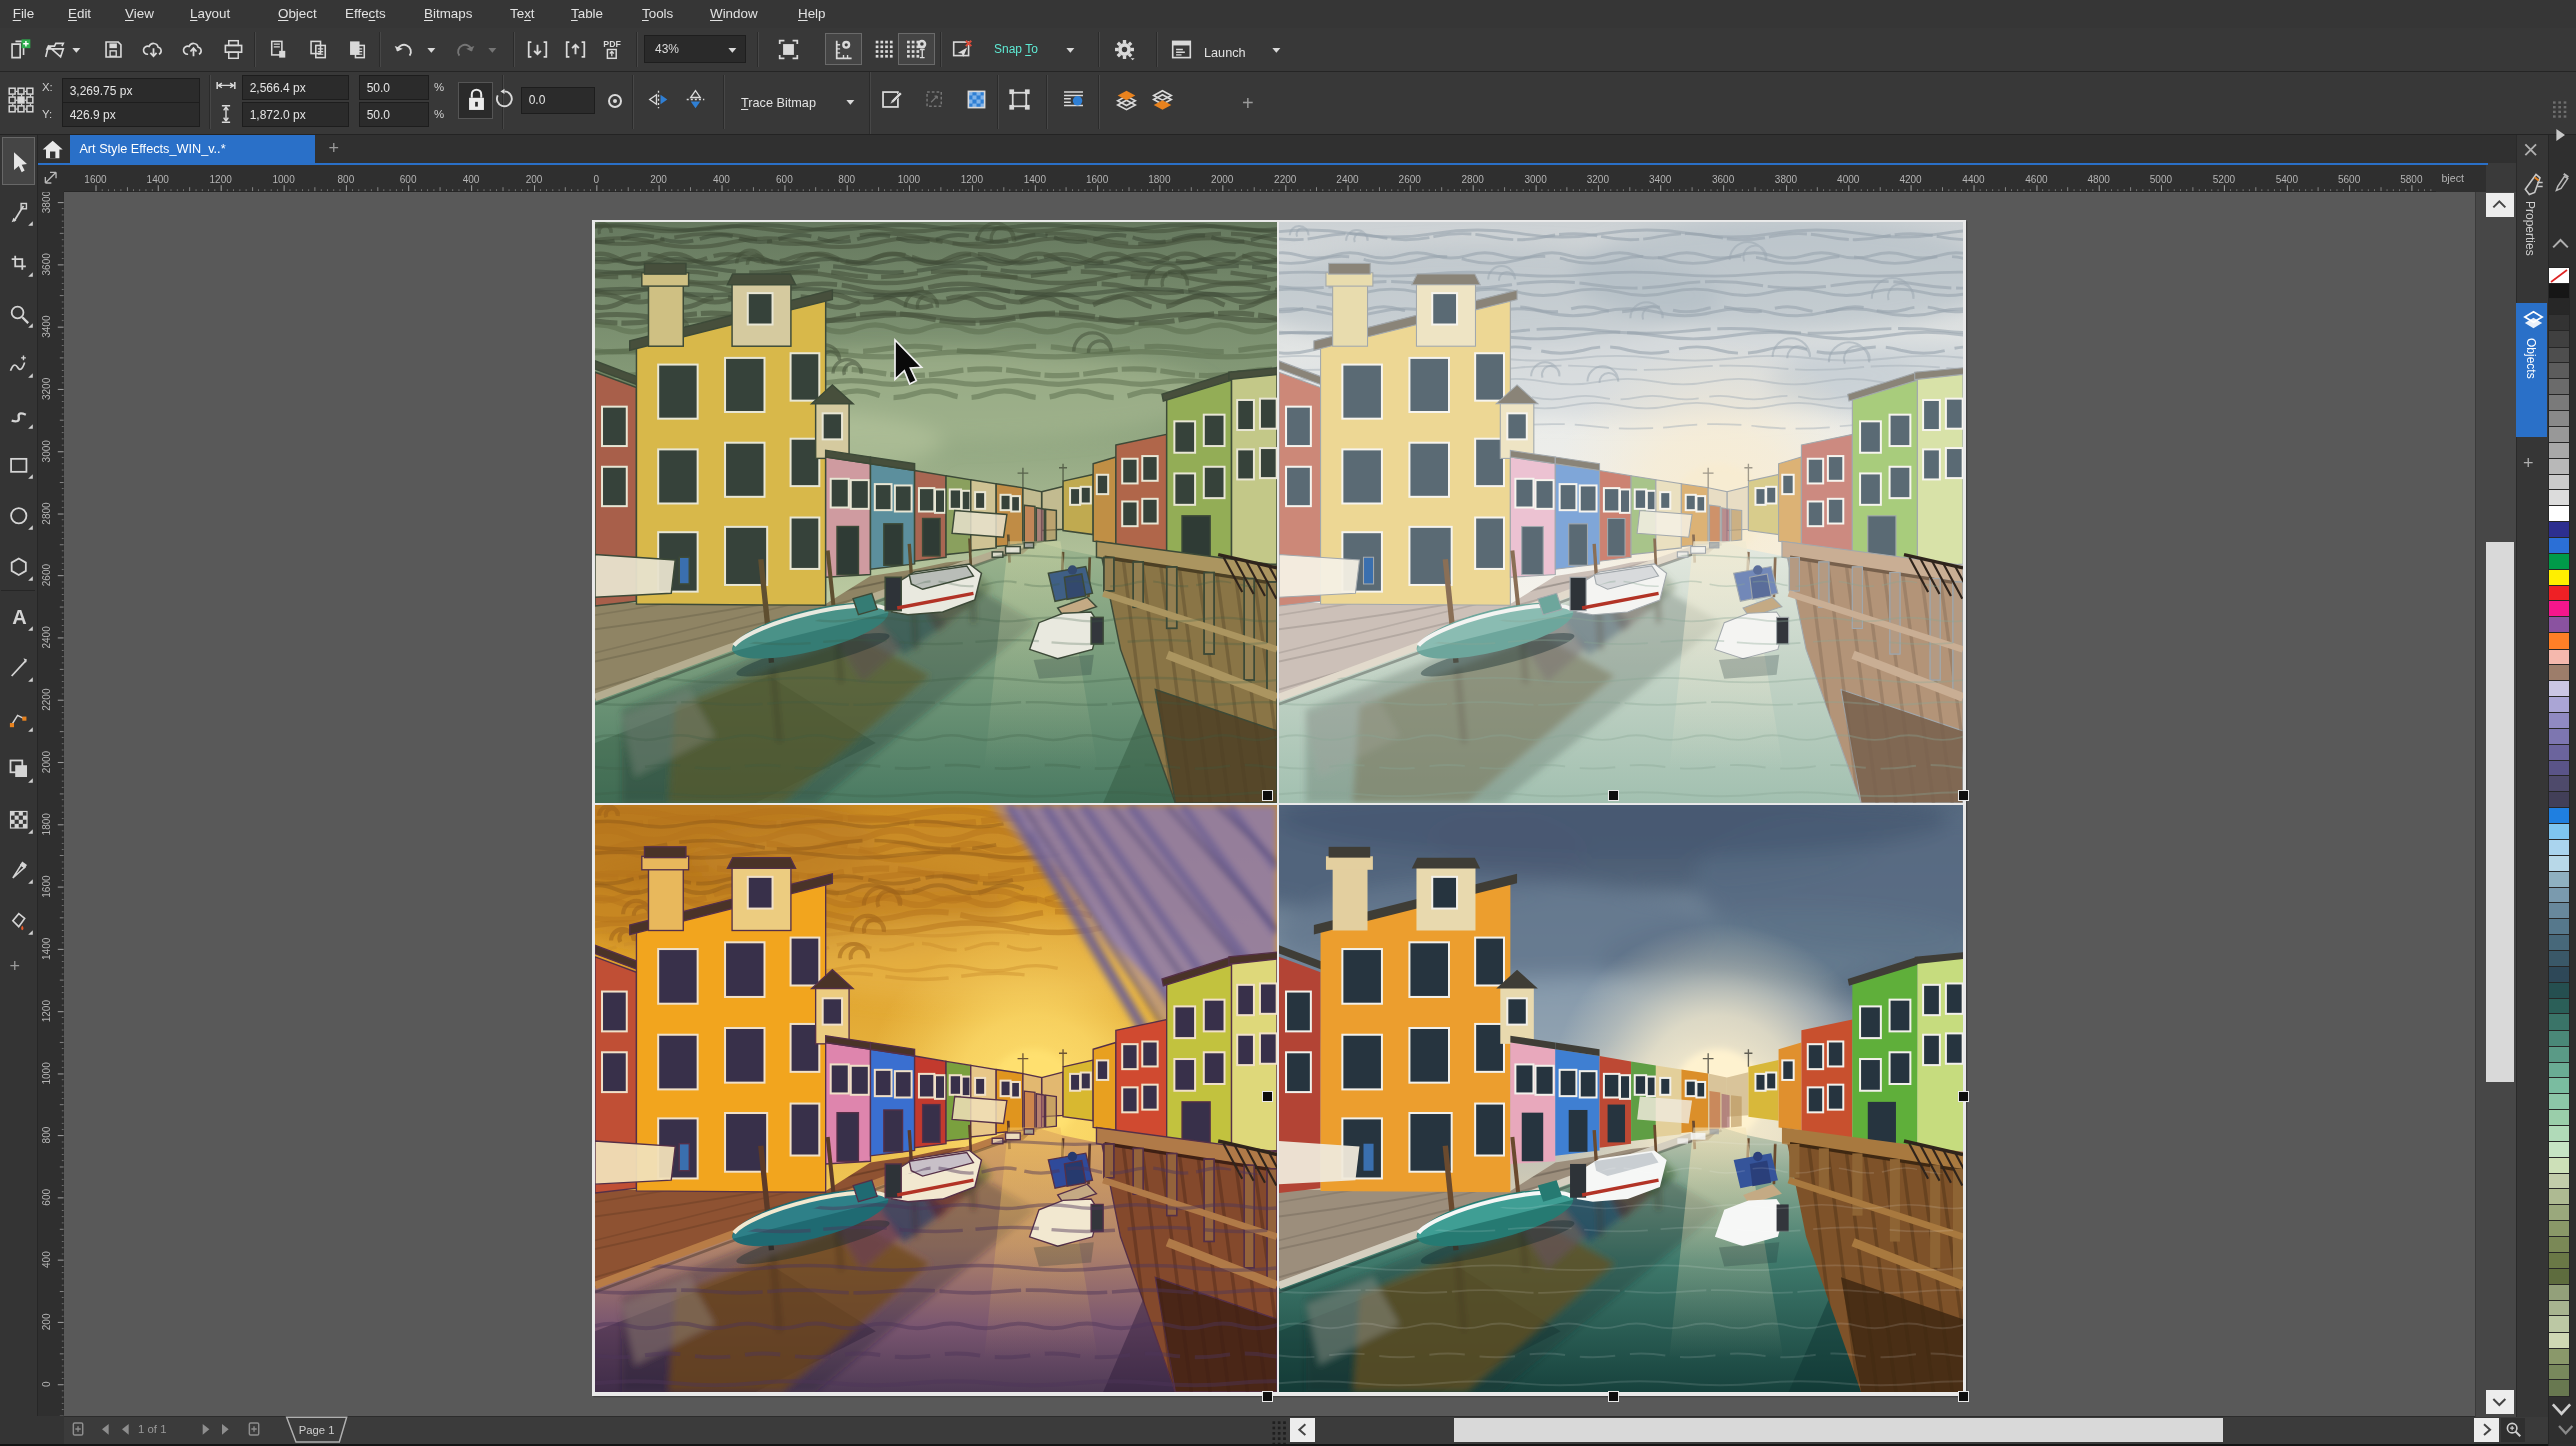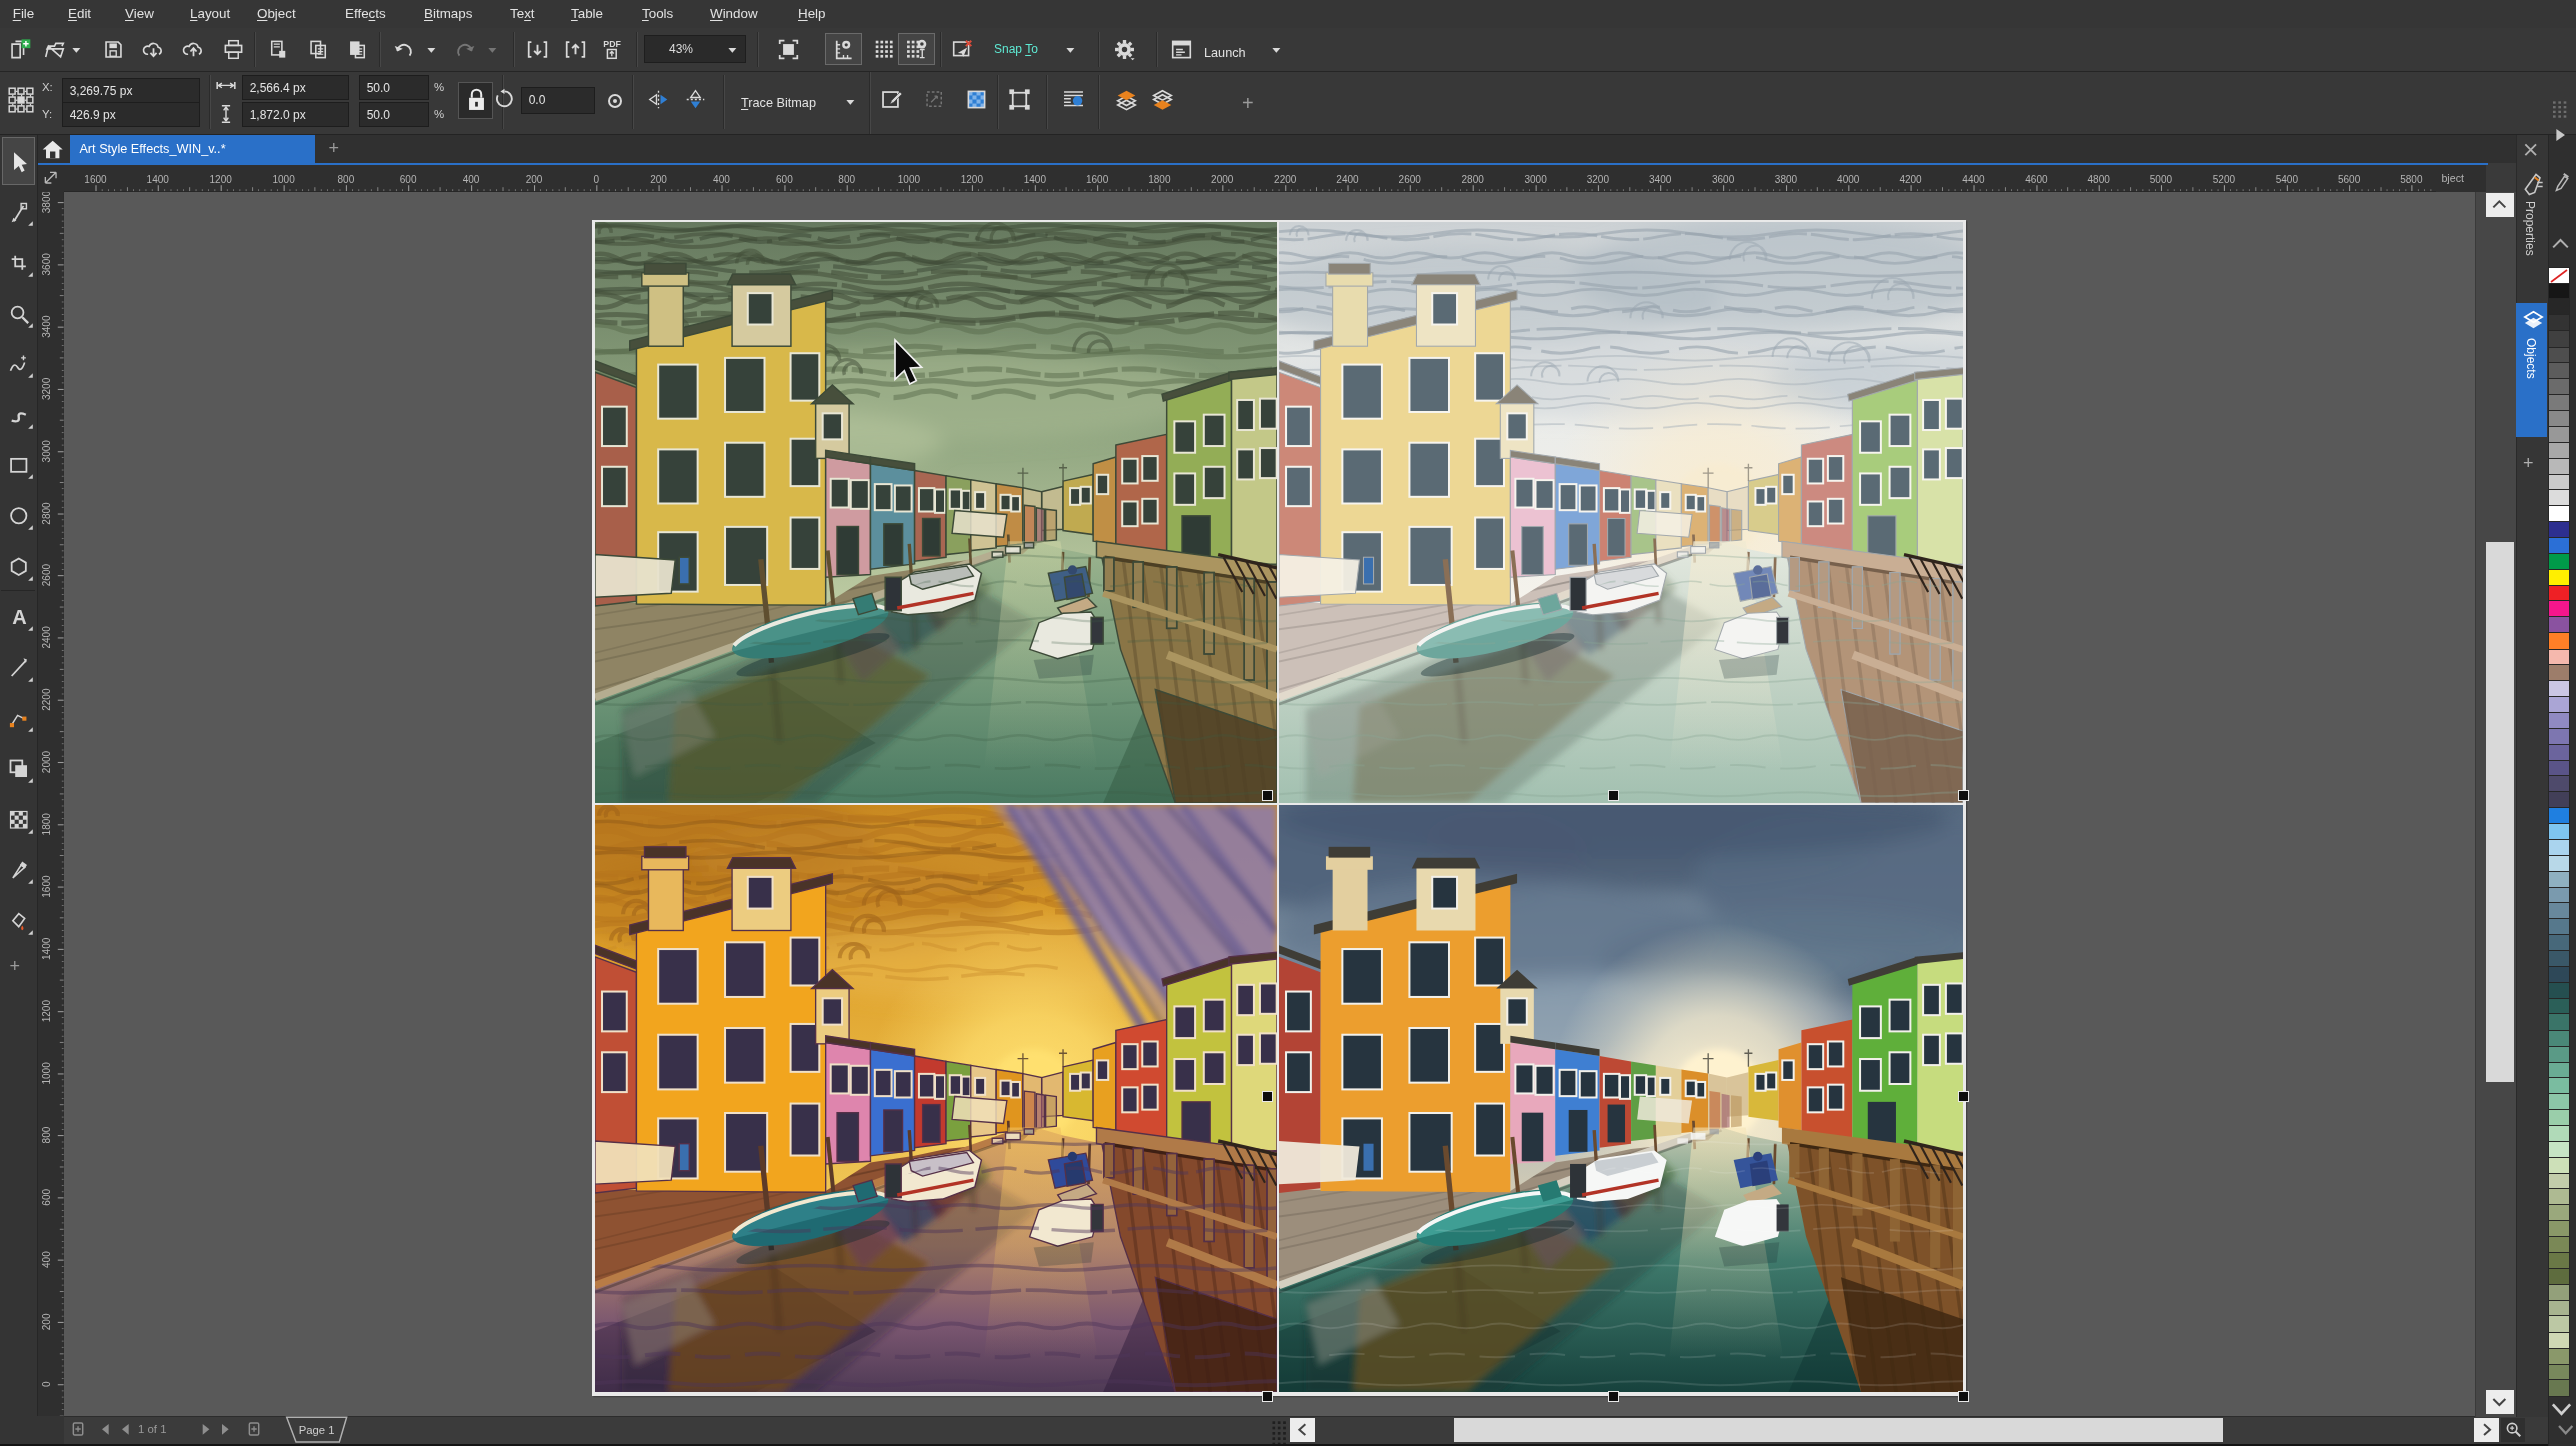--- a/index.html
+++ b/index.html
@@ -7,21 +7,21 @@
 .lbl{color:#cfcfcf;font-size:11.4px}
 .inp{background:#2b2b2b;border:0.7px solid #1d1d1d;color:#e4e4e4;font-size:12px;line-height:24px;padding-left:6.7px;box-sizing:border-box}
 u{text-decoration-thickness:0.7px;text-underline-offset:2px}
 </style></head><body>
 <div id="w">
 <div class="a" style="left:0;top:0;width:2576px;height:27.5px;background:#363636;border-bottom:0.7px solid #252525"></div>
 <div class="a" style="left:12.7px;top:0px;height:27.5px"><span class="mi"><u>F</u>ile</span></div>
 <div class="a" style="left:68px;top:0px;height:27.5px"><span class="mi"><u>E</u>dit</span></div>
 <div class="a" style="left:125px;top:0px;height:27.5px"><span class="mi"><u>V</u>iew</span></div>
 <div class="a" style="left:190px;top:0px;height:27.5px"><span class="mi"><u>L</u>ayout</span></div>
-<div class="a" style="left:257px;top:0px;height:27.5px"><span class="mi"><u>O</u>bject</span></div>
+<div class="a" style="left:278px;top:0px;height:27.5px"><span class="mi"><u>O</u>bject</span></div>
 <div class="a" style="left:345px;top:0px;height:27.5px"><span class="mi">Effe<u>c</u>ts</span></div>
 <div class="a" style="left:424px;top:0px;height:27.5px"><span class="mi"><u>B</u>itmaps</span></div>
 <div class="a" style="left:510px;top:0px;height:27.5px"><span class="mi">Te<u>x</u>t</span></div>
 <div class="a" style="left:571px;top:0px;height:27.5px"><span class="mi"><u>T</u>able</span></div>
 <div class="a" style="left:642px;top:0px;height:27.5px"><span class="mi"><u>T</u>ools</span></div>
 <div class="a" style="left:710px;top:0px;height:27.5px"><span class="mi"><u>W</u>indow</span></div>
 <div class="a" style="left:798px;top:0px;height:27.5px"><span class="mi"><u>H</u>elp</span></div>
 <div class="a" style="left:0;top:28px;width:2576px;height:43px;background:#383838;border-bottom:0.7px solid #252525"></div>
 <svg class="a" style="left:8px;top:38px" width="23" height="23" viewBox="0 0 34 34">
       <path d="M6 9 h12 v20 h-12 z" fill="none" stroke="#d9d9d9" stroke-width="2.4"></path>
@@ -96,21 +96,21 @@
 <svg class="a" style="left:564px;top:38px" width="23" height="23" viewBox="0 0 34 34">
       <path d="M8 6 h-4 v22 h4 M26 6 h4 v22 h-4" fill="none" stroke="#d9d9d9" stroke-width="2.6"></path>
       <path d="M17 24 V10 M12 15 L17 10 L22 15" fill="none" stroke="#d9d9d9" stroke-width="2.8"></path>
     </svg>
 <svg class="a" style="left:602px;top:38px" width="23" height="23" viewBox="0 0 34 34">
       <text x="2" y="13" font-family="Liberation Sans" font-size="13" font-weight="bold" fill="#d9d9d9">PDF</text>
       <rect x="8" y="17" width="13" height="13" fill="none" stroke="#d9d9d9" stroke-width="2.2"></rect>
       <path d="M14.5 27 v-7 M11.5 23 l3-3 l3 3" fill="none" stroke="#d9d9d9" stroke-width="2"></path>
     </svg>
 <div class="a" style="left:636px;top:32px;width:1.3px;height:35px;background:#2b2b2b;border-right:0.7px solid #474747"></div>
-<div class="a" style="left:644px;top:35px;width:102px;height:28px;background:#2a2a2a;border:0.7px solid #1e1e1e;box-sizing:border-box"><span style="color:#dcdcdc;font-size:12px;line-height:27px;padding-left:24px">43%</span></div>
+<div class="a" style="left:644px;top:35px;width:102px;height:28px;background:#2a2a2a;border:0.7px solid #1e1e1e;box-sizing:border-box"><span style="color:#dcdcdc;font-size:12px;line-height:27px;padding-left:10px">43%</span></div>
 <svg class="a" style="left:727px;top:46px" width="10.7" height="8" viewBox="0 0 16 12">
       <path d="M2 3 L8 10 L14 3 z" fill="#d9d9d9"></path>
     </svg>
 <div class="a" style="left:757px;top:32px;width:1.3px;height:35px;background:#2b2b2b;border-right:0.7px solid #474747"></div>
 <svg class="a" style="left:777px;top:38px" width="23" height="23" viewBox="0 0 34 34">
       <path d="M4 9 V4 h7 M23 4 h7 v5 M30 25 v5 h-7 M11 30 H4 v-5" fill="none" stroke="#d9d9d9" stroke-width="2.6"></path>
       <rect x="9" y="9" width="16" height="16" fill="#d9d9d9"></rect>
     </svg>
 <div class="a" style="left:825px;top:33px;width:37px;height:32px;background:#444;border:0.7px solid #6a6a6a;box-sizing:border-box"></div>
 <svg class="a" style="left:832px;top:38px" width="23" height="23" viewBox="0 0 34 34">

